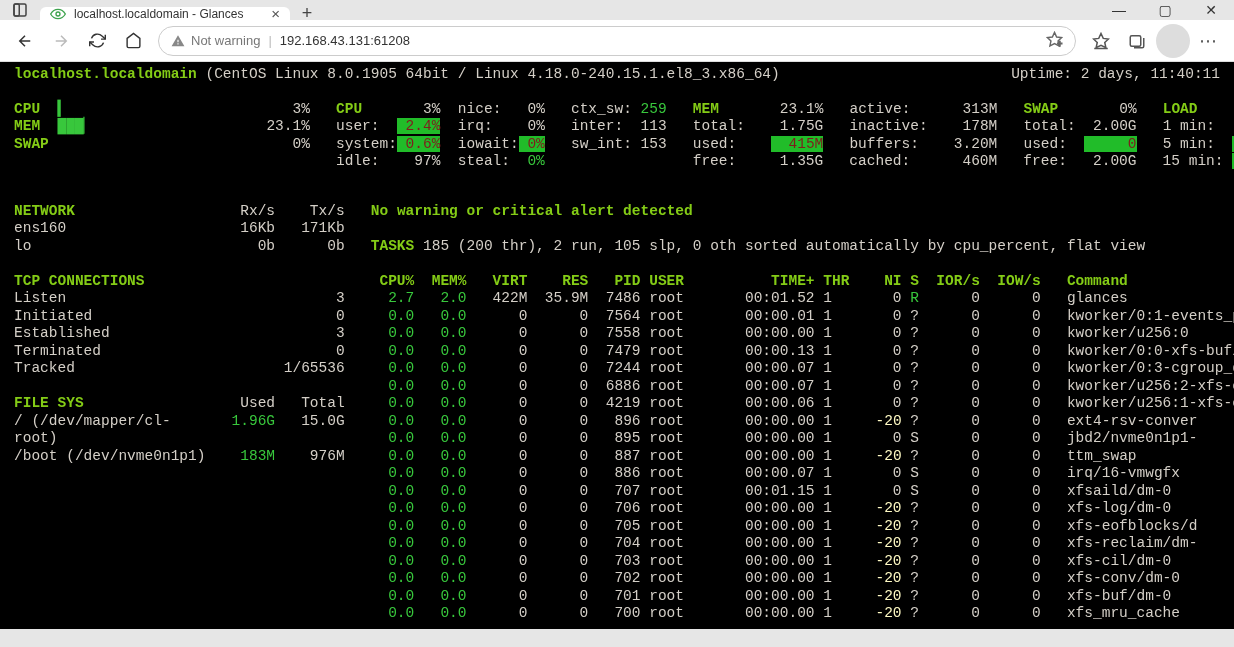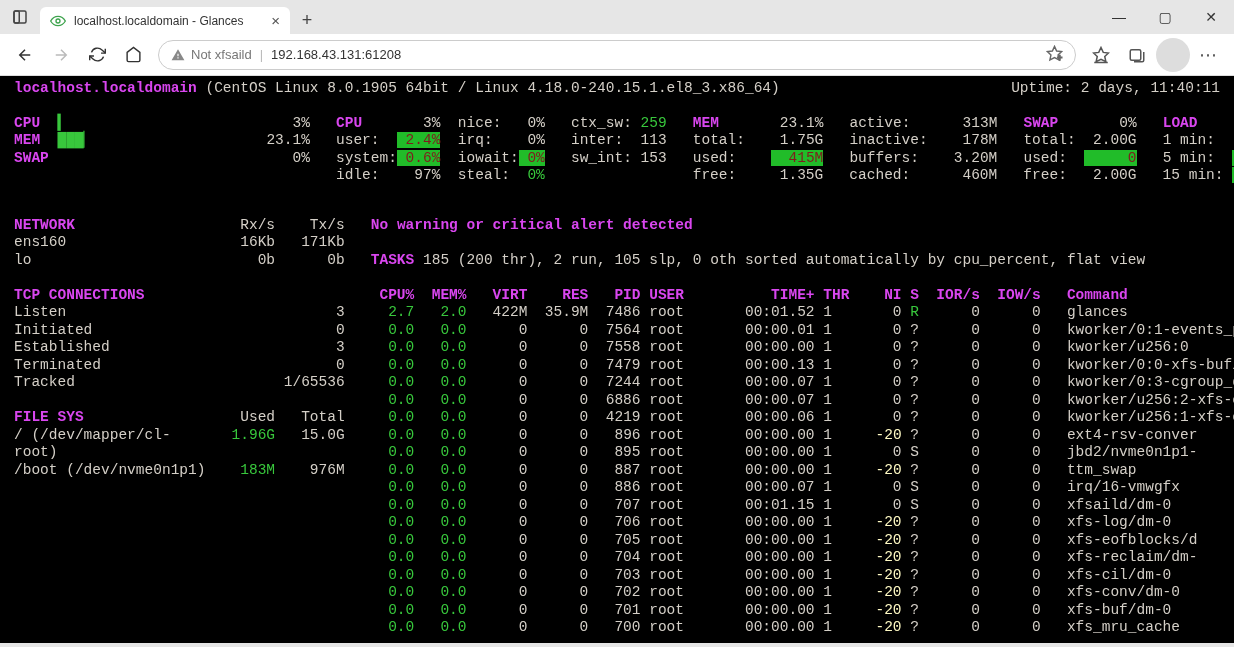--- a/index.html
+++ b/index.html
@@ -6,21 +6,21 @@
   body {
     margin: 0;
     font-family: -apple-system, BlinkMacSystemFont, "Segoe UI", sans-serif;
     font-size: 13px;
     background: #e6e6e6;
     overflow: hidden;
     width: 1234px;
     height: 647px;
   }
   .titlebar {
-    height: 34px;
+    height: 20px;
     background: #e6e6e6;
     display: flex;
     align-items: stretch;
   }
   .tabs-icon { width: 40px; display:flex; align-items:center; justify-content:center;}
   .tabs-icon svg { width:18px; height:18px; }
   .tab {
     background: #fff;
     width: 250px;
     margin-top: 7px;
@@ -72,21 +72,21 @@
     color: #d4cfc7;
     font-family: "Consolas","Courier New",monospace;
     font-size: 14.5px;
     line-height: 17.5px;
     padding: 4px 14px 0 14px;
     height: calc(647px - 80px);
     overflow: hidden;
     white-space: pre;
   }
   .b { font-weight: bold; }
-  .wh { color: #d946ef; }
+  .wh { color: #84cc16; }
   .gr { color: #38c73c; }
   .pk { color: #fef9c3; }
   .gbg { background:#21bc29; color:#7f1d1d; }
   .lbl-row { display:flex; }
   .spacer { flex:1; }
 </style>
 </head>
 <body>
 
 <div class="titlebar">
@@ -134,21 +134,21 @@
   <div class="navbtn">
     <svg width="17" height="17" viewBox="0 0 24 24" fill="none" stroke="#333" stroke-width="2">
         <path d="M3 9l9-7 9 7v11a2 2 0 01-2 2H5a2 2 0 01-2-2z"></path>
       </svg>
   </div>
   <div class="addr">
     <span class="warn">
       <svg width="14" height="14" viewBox="0 0 24 24" fill="#888">
           <path d="M1 21h22L12 2 1 21zm12-3h-2v-2h2v2zm0-4h-2v-4h2v4z"></path>
         </svg>
-      <span>Not xfsaild</span>
+      <span>Not warning</span>
     </span>
     <span class="pipe">|</span>
     <span>192.168.43.131:61208</span>
     <span class="star">
       <svg width="17" height="17" viewBox="0 0 24 24" fill="none" stroke="#666" stroke-width="2">
           <polygon points="12 2 15 8.5 22 9.3 17 14 18.5 21 12 17.8 5.5 21 7 14 2 9.3 9 8.5 12 2"></polygon>
           <text x="16" y="22" font-size="12" fill="#666">+</text>
         </svg>
     </span>
   </div>

